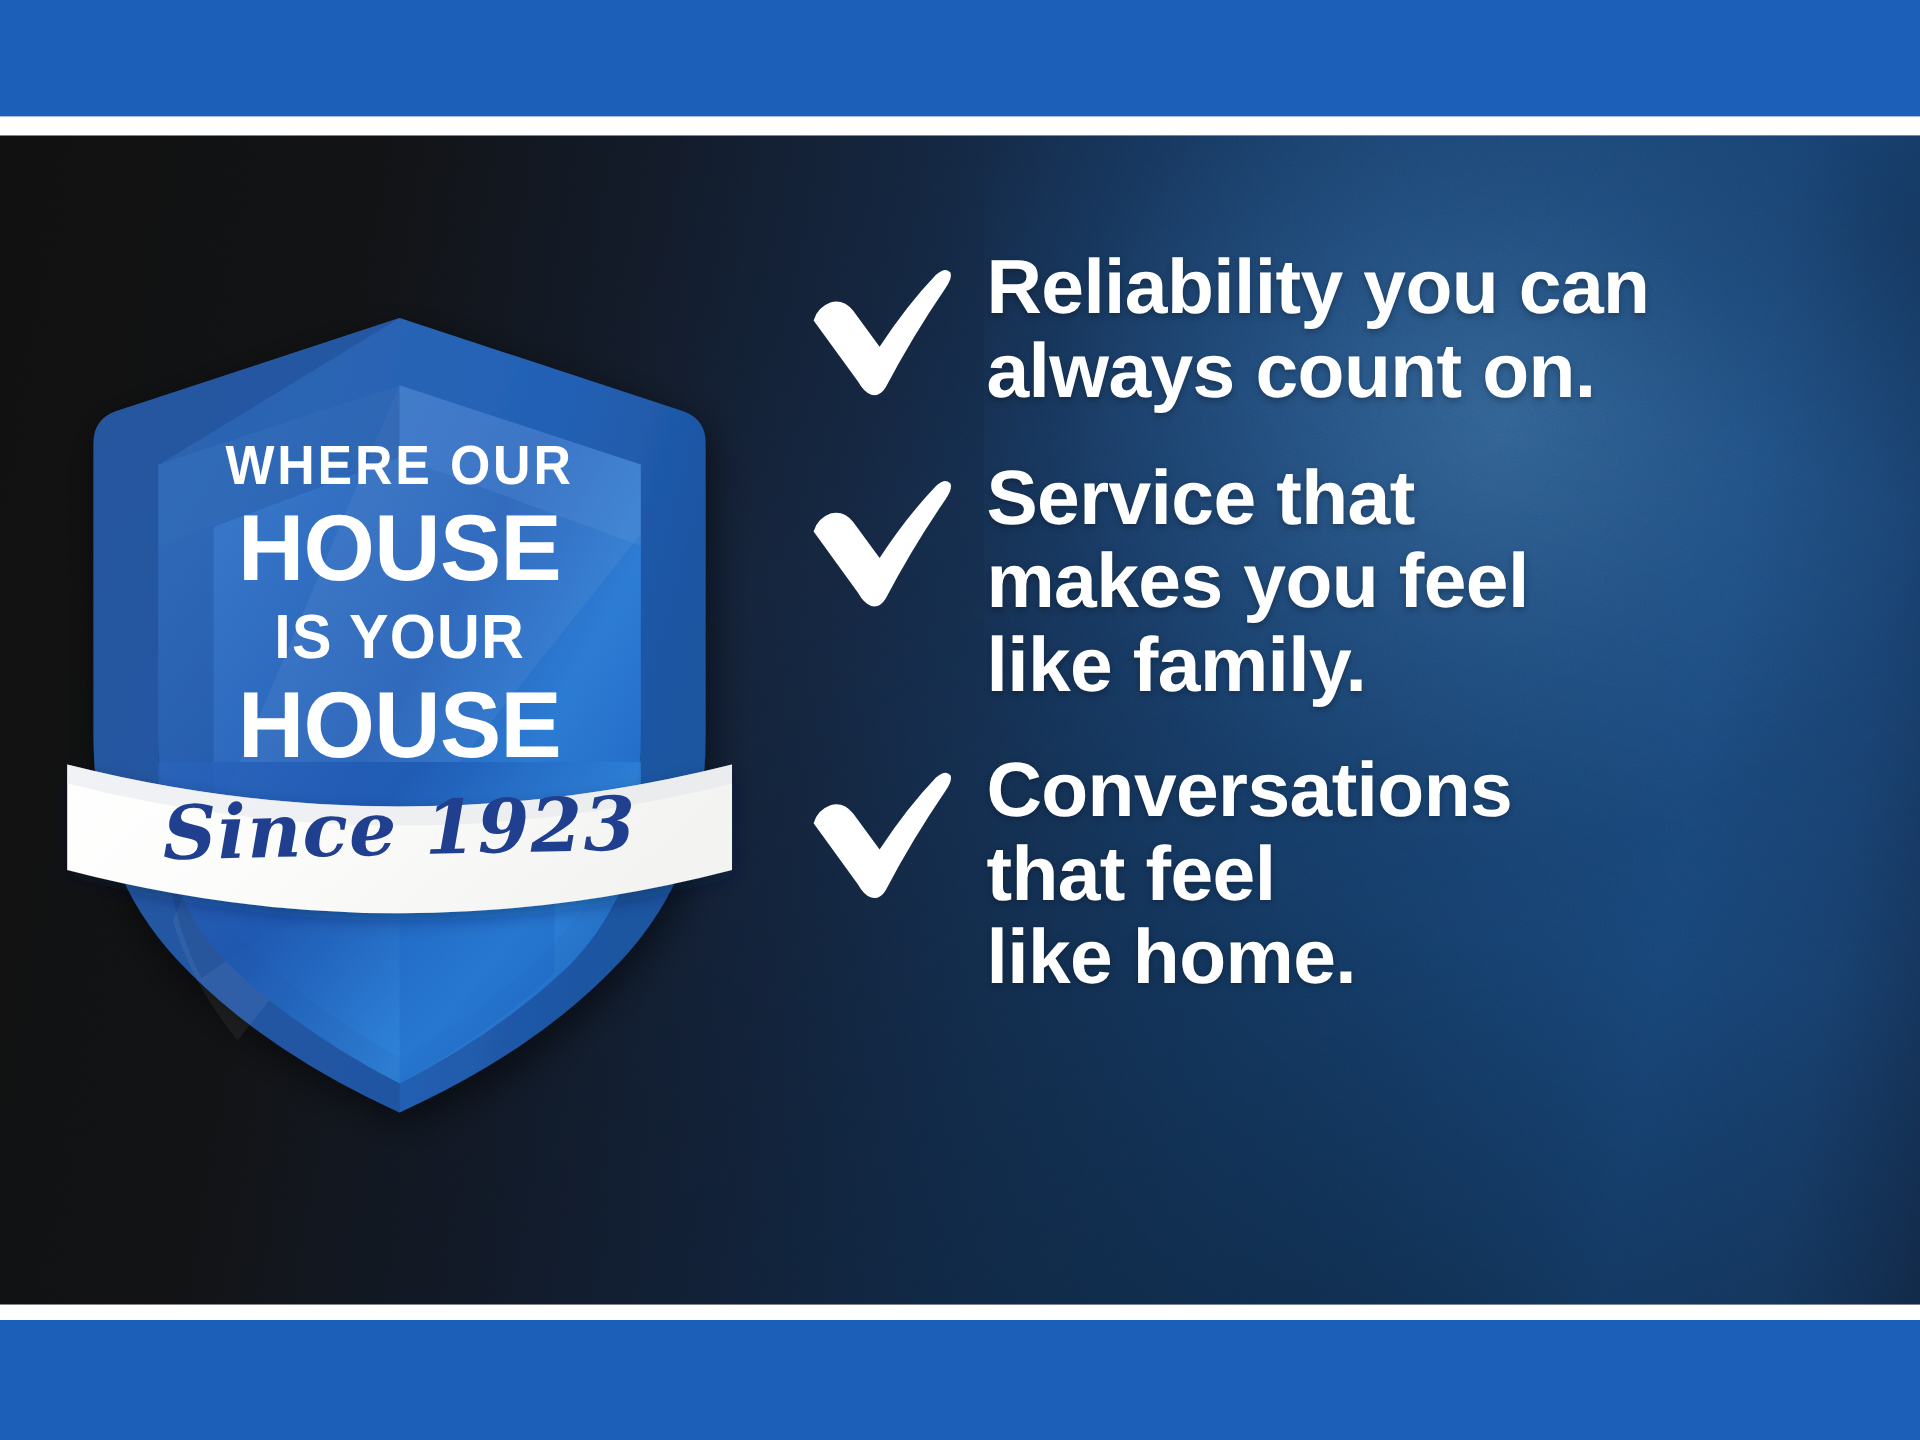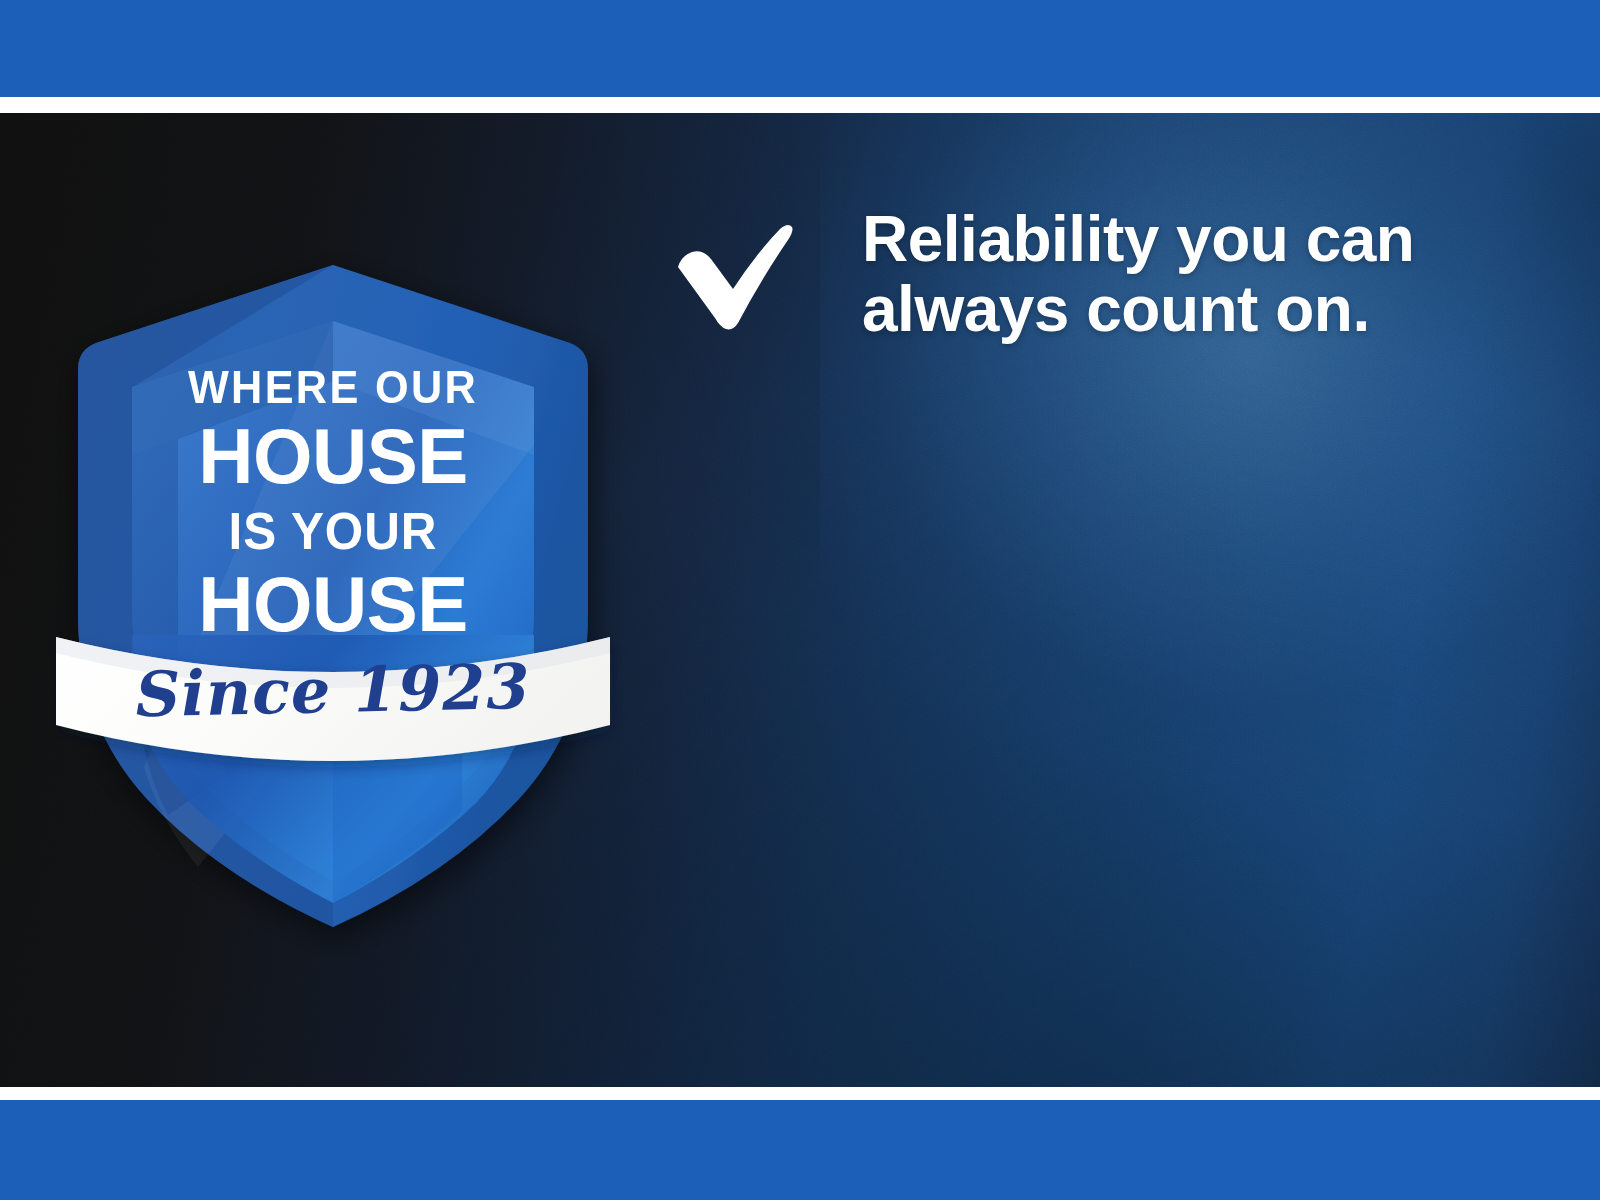--- a/index.html
+++ b/index.html
@@ -151,21 +151,20 @@
   .bullet-text {
     flex: 1 1 auto;
     color: #ffffff;
     font-family: "Liberation Sans Narrow", "Liberation Sans", sans-serif;
     font-weight: 700;
     font-size: 64px;
     line-height: 1.09;
     letter-spacing: -0.5px;
     white-space: pre-line;
     text-shadow: 0 2px 6px rgba(0,0,0,0.28);
-    margin-left: 40px;
   }
   #bullet-1 { margin-bottom: 36px; }
   #bullet-2 { margin-bottom: 34px; }
 </style>
 </head>
 <body>
 
 <div id="canvas">
 
   <div id="top-bar" class="brand-bar"></div>
@@ -291,19 +290,43 @@
         <svg viewBox="0 0 122 112" xmlns="http://www.w3.org/2000/svg">
           <path d="M 6 48 Q 9 37 20 33 Q 31 30 39 40 L 61 70 Q 84 35 108 10
                    Q 116 3 120 8 Q 122 12 116 21
                    Q 88 62 66 104 Q 61 112 54 110 Q 48 108 43 99 Z" fill="#ffffff"></path>
         </svg>
       </span>
       <span class="bullet-text">Reliability you can
 always count on.</span>
     </div>
 
-
+    <div class="bullet" id="bullet-2">
+      <span class="check-wrap">
+        <svg viewBox="0 0 122 112" xmlns="http://www.w3.org/2000/svg">
+          <path d="M 6 48 Q 9 37 20 33 Q 31 30 39 40 L 61 70 Q 84 35 108 10
+                   Q 116 3 120 8 Q 122 12 116 21
+                   Q 88 62 66 104 Q 61 112 54 110 Q 48 108 43 99 Z" fill="#ffffff"></path>
+        </svg>
+      </span>
+      <span class="bullet-text">Service that
+makes you feel
+like family.</span>
+    </div>
+
+    <div class="bullet" id="bullet-3">
+      <span class="check-wrap">
+        <svg viewBox="0 0 122 112" xmlns="http://www.w3.org/2000/svg">
+          <path d="M 6 48 Q 9 37 20 33 Q 31 30 39 40 L 61 70 Q 84 35 108 10
+                   Q 116 3 120 8 Q 122 12 116 21
+                   Q 88 62 66 104 Q 61 112 54 110 Q 48 108 43 99 Z" fill="#ffffff"></path>
+        </svg>
+      </span>
+      <span class="bullet-text">Conversations
+that feel
+like home.</span>
+    </div>
 
   </div>
 
   <div id="bottom-bar" class="brand-bar"></div>
 
 </div>
 
 </body></html>

